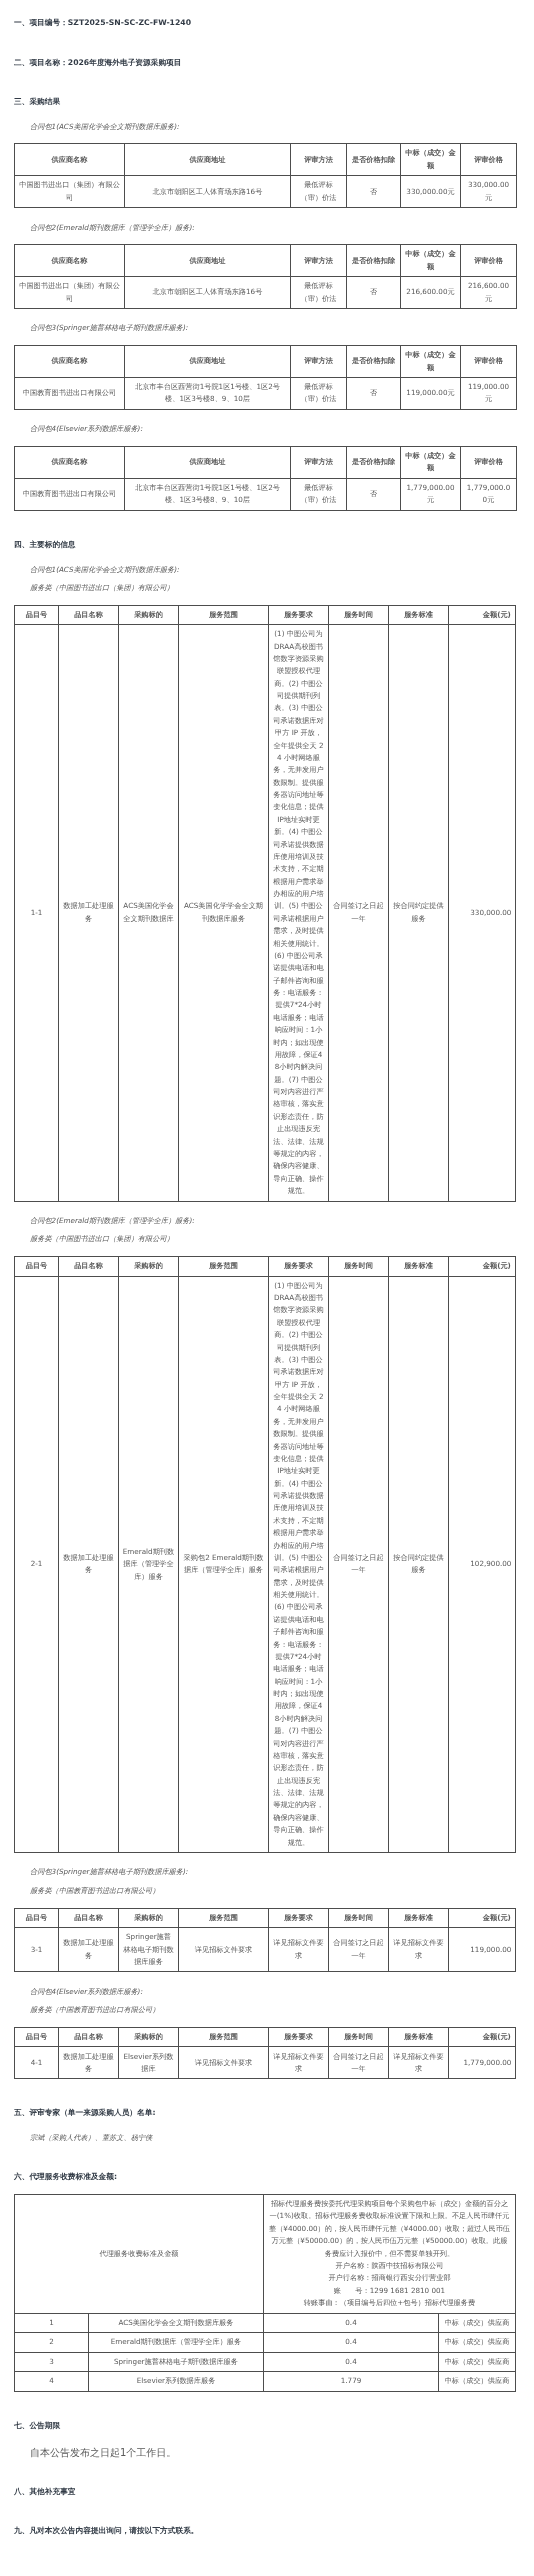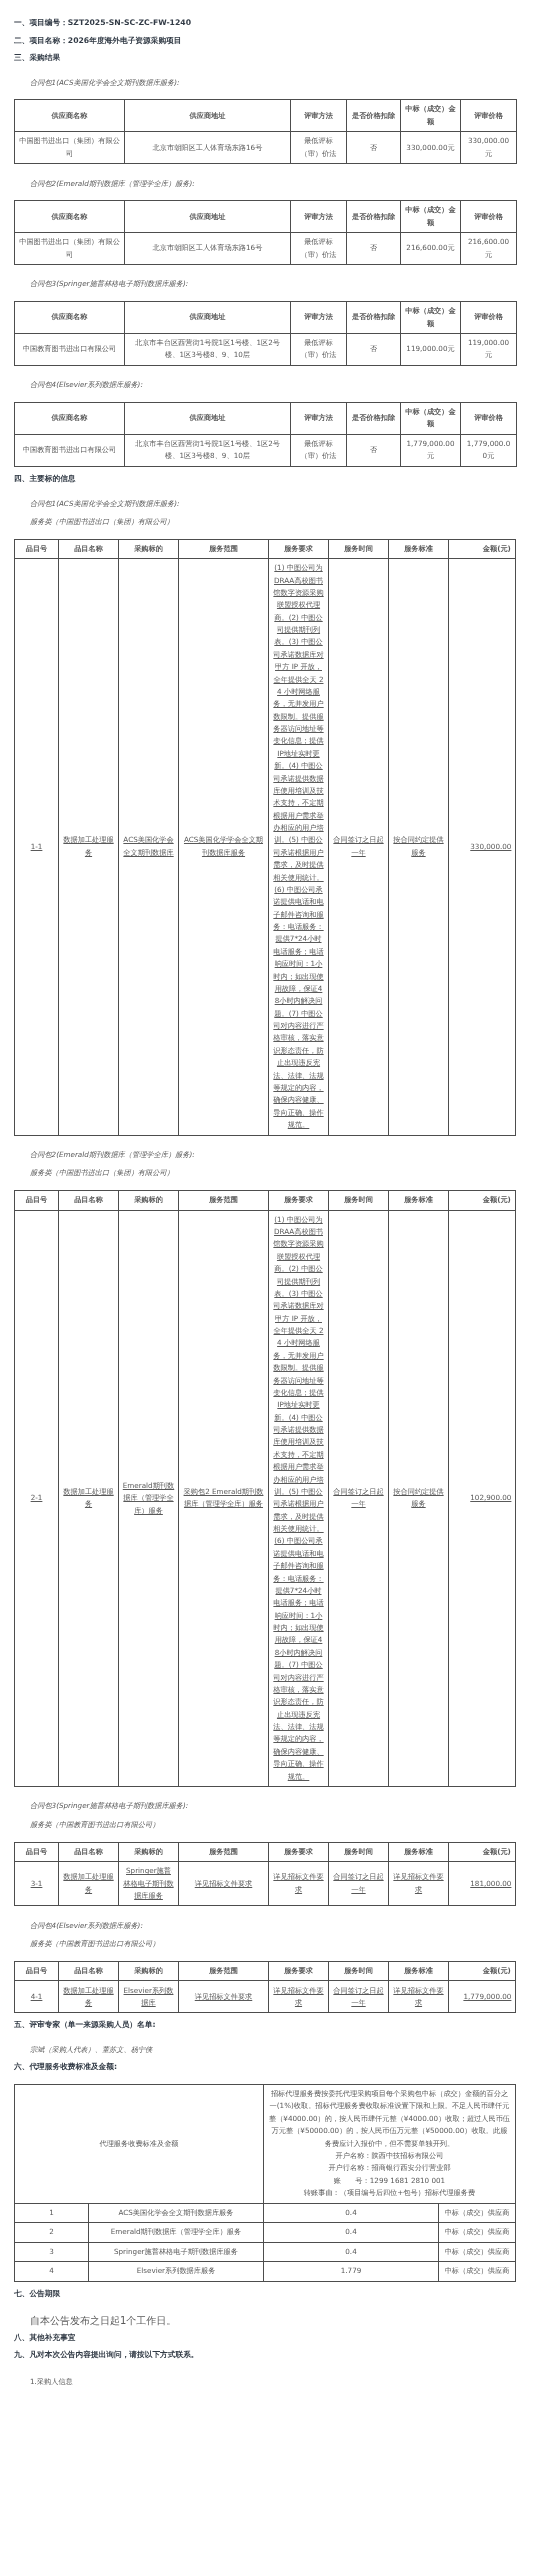--- a/index.html
+++ b/index.html
@@ -1,29 +1,29 @@
 <!DOCTYPE html>
 <html style="font-size:8.2px"><head>
 <meta charset="utf-8">
 <style>
   html,body{margin:0;padding:0;background:#ffffff;}
   body{font-family:"DejaVu Sans","Liberation Sans",sans-serif;color:#595959;}
   .page{width:534px;box-sizing:border-box;padding:14.4px 14px 24px 14px;background:#fff;}
 
-  .sec-h{font-size:7.7px;font-weight:bold;color:#323b46;line-height:10.3px;margin-top:7px;}
+  .sec-h{font-size:7.7px;font-weight:bold;color:#323b46;line-height:10.3px;margin-top:29px;}
   .page > .sec-h:first-child{margin-top:4.1px;}
 
   .pkg{font-size:7.2px;line-height:10.3px;margin-top:14.4px;padding-left:16px;color:#595959;font-style:italic;}
   .svc{margin-top:8.2px;}
 
   table.tbl{border-collapse:collapse;table-layout:fixed;width:501px;margin-top:11.3px;font-size:7.2px;color:#595959;}
   table.tbl th,table.tbl td{border:0.5px solid #4d4d4d;padding:3.1px 4.1px;line-height:1.72;text-align:center;vertical-align:middle;word-break:break-all;font-weight:normal;}
   table.tbl th{font-weight:bold;}
   table.detail th:last-child,table.detail td:last-child{text-align:right;}
-  table.detail td{padding:3.1px 3.6px;text-decoration:underline;}
+  table.detail td{padding:3.1px 3.6px;}
 
   
   .rc1{width:110px}.rc2{width:166px}.rc3{width:56px}.rc4{width:54px}.rc5{width:60px}.rc6{width:56px}
   
   .dc1{width:44px}.dc2{width:60px}.dc3{width:60px}.dc4{width:90px}.dc5{width:60px}.dc6{width:60px}.dc7{width:60px}.dc8{width:67px}
   
   .fc1{width:74px}.fc2{width:175px}.fc3{width:175px}.fc4{width:77px}
 
   td.fee-desc{line-height:2.36;padding:7.2px 8.2px;}
   td.fee-label{line-height:1.72;}
@@ -276,21 +276,21 @@
       </thead>
     <tbody>
         <tr>
           <td>3-1</td>
           <td>数据加工处理服务</td>
           <td>Springer施普林格电子期刊数据库服务</td>
           <td>详见招标文件要求</td>
           <td>详见招标文件要求</td>
           <td>合同签订之日起一年</td>
           <td>详见招标文件要求</td>
-          <td>181,000.00</td>
+          <td>119,000.00</td>
         </tr>
       </tbody>
   </table>
 
   <div class="pkg">合同包4(Elsevier系列数据库服务):</div>
   <div class="pkg svc">服务类（中国教育图书进出口有限公司）</div>
   <table class="tbl detail">
     <colgroup>
         <col class="dc1">
         <col class="dc2">
@@ -376,16 +376,15 @@
     </tbody>
   </table>
 
   <div class="sec-h">七、公告期限</div>
   <div class="body-line">自本公告发布之日起1个工作日。</div>
 
   <div class="sec-h">八、其他补充事宜</div>
 
   <div class="sec-h">九、凡对本次公告内容提出询问，请按以下方式联系。</div>
 
-  <div class="contact-head">1.采购人信息</div>
 
 </div>
 
 
 </body></html>

